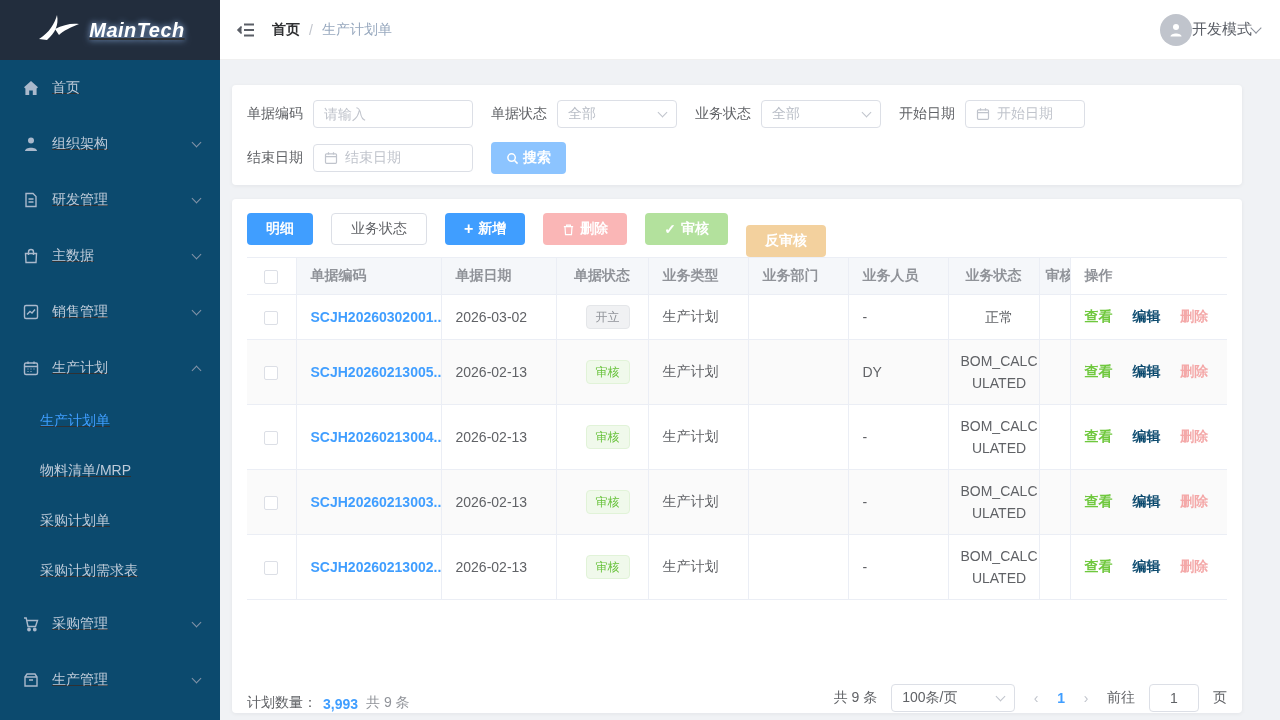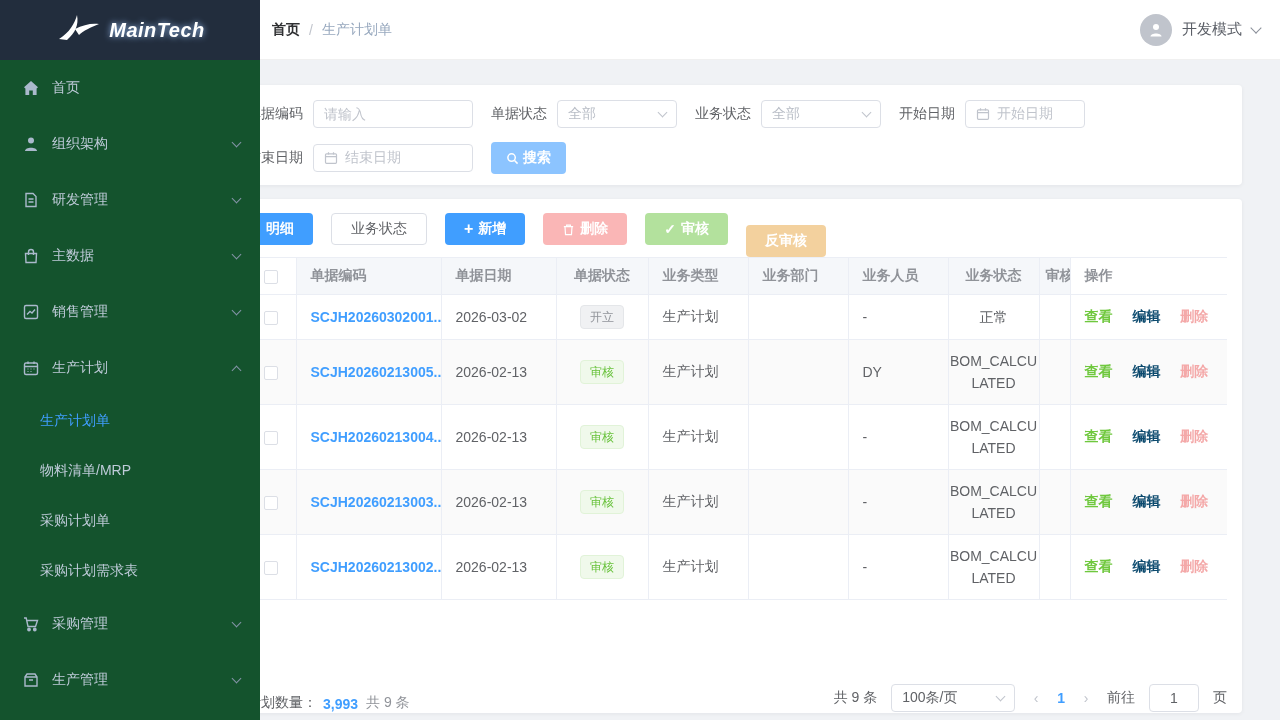--- a/index.html
+++ b/index.html
@@ -1,40 +1,40 @@
 <!DOCTYPE html>
 <html><head>
 <meta charset="utf-8">
 <style>
   * { box-sizing: border-box; margin: 0; padding: 0; }
   html,body { width:1280px; height:720px; overflow:hidden; }
   body { font-family:"Liberation Sans","DejaVu Sans",sans-serif; background:#f0f2f5; color:#303133; font-size:14px; }
 
   
-  .sidebar { position:absolute; left:0; top:0; width:260px; height:720px; background:#14532d; z-index:5; }
+  .sidebar { position:absolute; left:0; top:0; width:220px; height:720px; background:#0c4a6e; z-index:5;text-decoration:underline; }
   .logo-bar { height:60px; background:#222d3d; display:flex; align-items:center; justify-content:center; gap:2px; }
   .logo-swoosh { width:52px; height:34px; }
   .logo-text { color:#fff; font-weight:bold; font-style:italic; font-size:20px; letter-spacing:.5px;
                text-shadow:0 0 6px rgba(160,200,255,.9); }
   .menu { padding-top:0; }
   .si { height:56px; display:flex; align-items:center; padding:0 20px 0 22px; color:#bfcbd9; cursor:pointer; }
   .si .mi { width:18px; height:18px; margin-right:12px; flex:0 0 18px; color:#aab9cc; }
   .si .lbl { flex:1; font-size:14px; }
   .sub { height:50px; display:flex; align-items:center; padding-left:40px; color:#bfcbd9; font-size:14px; cursor:pointer; }
   .sub.active { color:#409eff; }
   .chev { width:7px; height:7px; border-right:1.5px solid #8494a8; border-bottom:1.5px solid #8494a8; transform:rotate(45deg); margin-top:-3px; }
   .chev.up { transform:rotate(-135deg); margin-top:4px; }
 
   
   .topbar { position:absolute; left:220px; top:0; width:1060px; height:60px; background:#fff; display:flex; align-items:center; padding:0 20px 0 16px; border-bottom:1px solid #f0f0f0; }
   .fold-icon { width:20px; height:20px; color:#5a5e66; margin-right:16px; cursor:pointer; }
   .crumb-home { font-weight:bold; color:#303133; cursor:pointer; }
   .crumb-sep { color:#c0c4cc; margin:0 9px; }
   .crumb-cur { color:#97a8be; }
-  .top-right { margin-left:auto; display:flex; align-items:center; gap:10px; cursor:pointer; }
+  .top-right { margin-left:auto; display:flex; align-items:center; cursor:pointer; }
   .avatar { width:32px; height:32px; border-radius:50%; background:#c0c4cc; display:flex; align-items:center; justify-content:center; }
   .avatar svg { width:18px; height:18px; }
   .mode-label { color:#5a5e66; font-size:15px; }
   .dchev { width:8px; height:8px; border-right:1.5px solid #8a8f99; border-bottom:1.5px solid #8a8f99; transform:rotate(45deg); margin-top:-4px; }
 
   
   .card { position:absolute; left:232px; width:1010px; background:#fff; border-radius:4px; box-shadow:0 1px 4px rgba(0,21,41,.06); }
   .filter-card { top:85px; height:100px; padding:13px 15px; }
   .table-card { top:199px; height:514px; padding:14px 15px 0 15px; }
 
@@ -66,21 +66,21 @@
 
   
   .tbl-wrap { margin-top:12px; height:404px; overflow:hidden; position:relative; border-top:1px solid #ebeef5; }
   table { border-collapse:collapse; table-layout:fixed; width:983px; }
   th, td { border-right:1px solid #ebeef5; border-bottom:1px solid #ebeef5; font-size:14px; vertical-align:middle; }
   th { background:#f5f7fa; color:#909399; font-weight:bold; height:36px; text-align:left; padding:0 0 0 14px; white-space:nowrap; overflow:hidden; }
   th.first, th.last { background:#fff; }
   th.ctr { text-align:center; padding:0; }
   td { padding:10px 0 10px 14px; color:#606266; }
   td.ck, th.ck { padding:0; text-align:center; }
-  td.ctr { text-align:center; padding-left:0; word-break:break-all; line-height:22px; }
+  td.ctr { text-align:center; padding-left:11px; word-break:break-all; line-height:22px; }
   tr.stripe td { background:#fafafa; }
   tr.r1 td { height:45px; padding-top:0; padding-bottom:0; }
   .cbox { display:inline-block; width:14px; height:14px; border:1px solid #dcdfe6; border-radius:2px; background:#fff; vertical-align:middle; cursor:pointer; }
   .code-link { color:#409eff; font-weight:bold; white-space:nowrap; overflow:hidden; display:block; cursor:pointer; }
   .tag { display:inline-block; height:24px; line-height:22px; padding:0 9px; font-size:12px; border-radius:4px; border:1px solid; }
   .tag-info { background:#f0f1f3; border-color:#e4e6e9; color:#909399; }
   .tag-success { background:#f0f9eb; border-color:#e1f3d8; color:#67c23a; }
   .ops { white-space:nowrap; }
   .op { font-weight:bold; margin-right:16px; cursor:pointer; }
   .op-view { color:#6fc83e; } .op-edit { color:#0c4a6e;font-family:Liberation Mono, monospace; } .op-del { color:#f4a8a8; cursor:not-allowed; }

